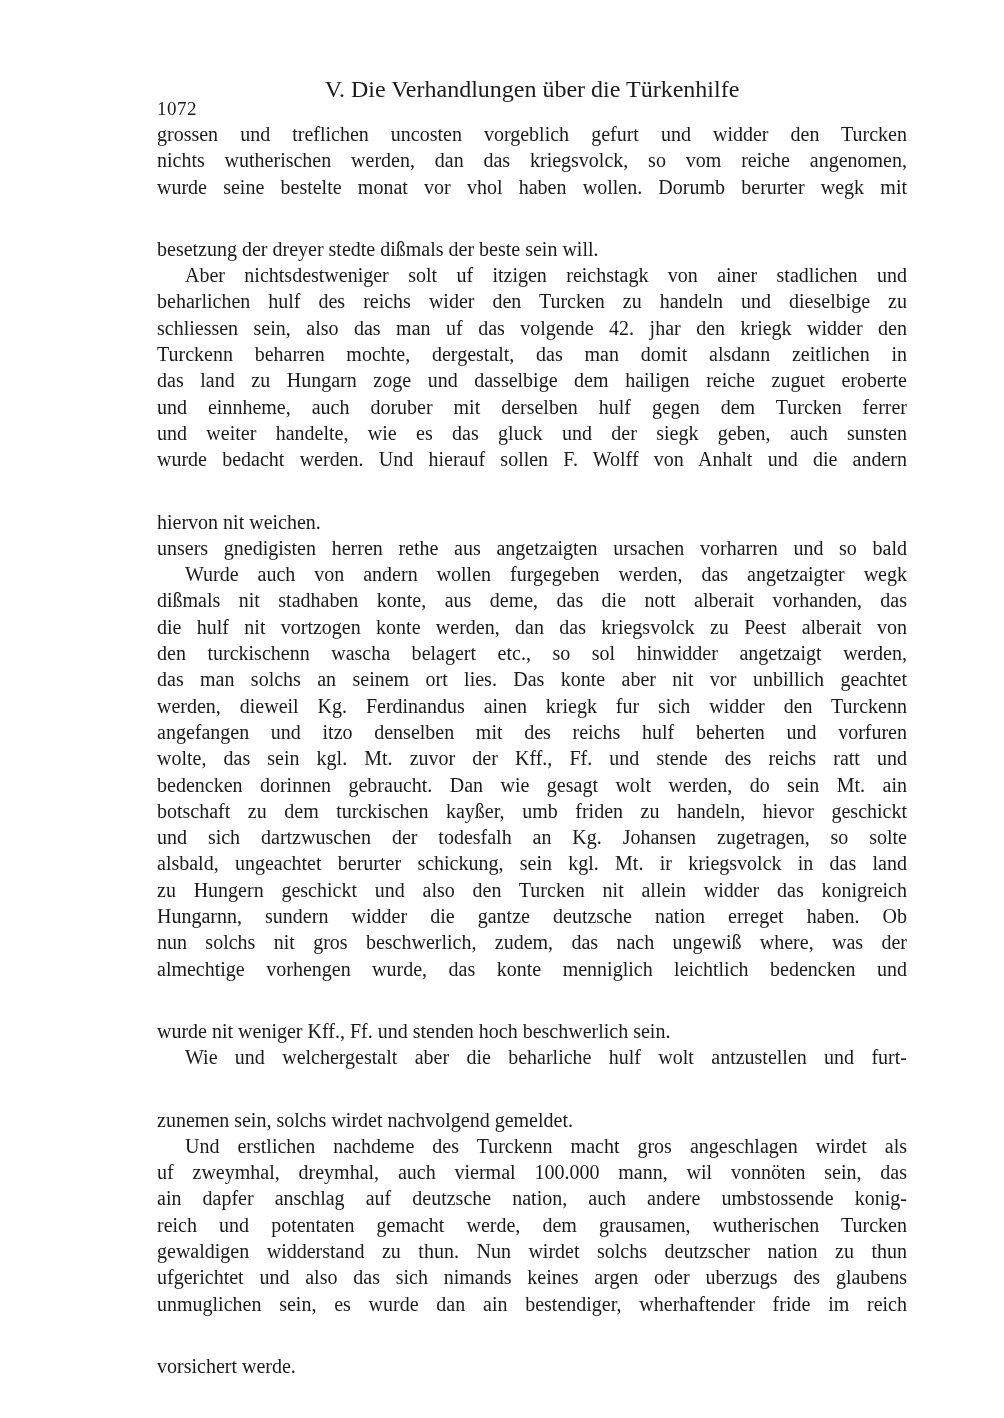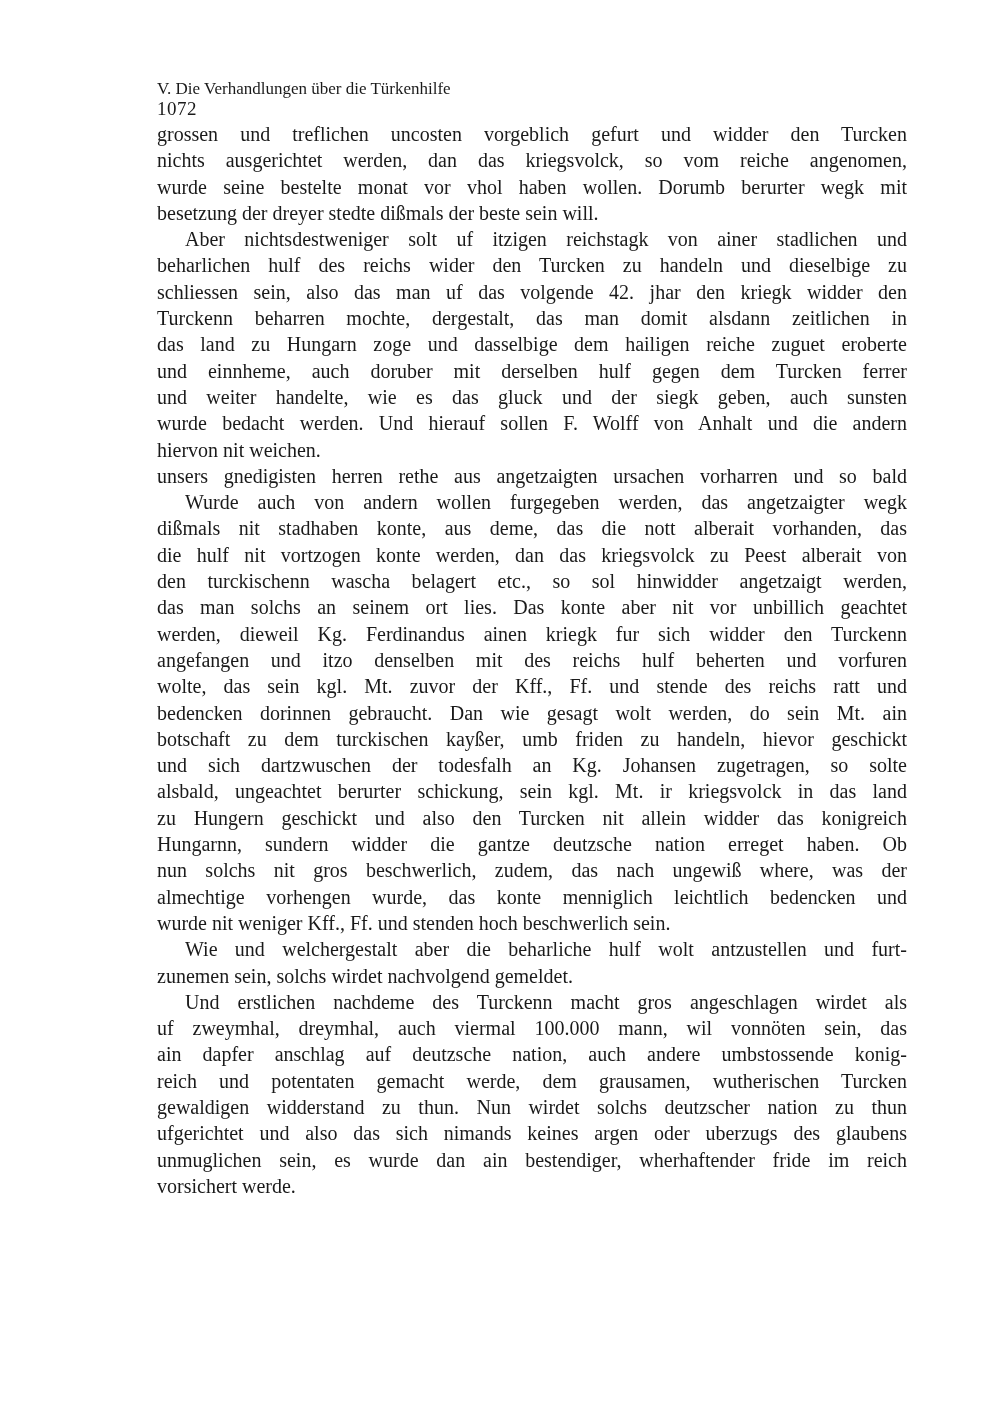--- a/index.html
+++ b/index.html
@@ -27,22 +27,22 @@
     position: absolute;
     left: 0;
     top: 0;
     font-size: 19px;
     line-height: 26px;
     letter-spacing: 0.5px;
     margin-top: 20px;
   }
   .header-title {
     display: block;
-    text-align: left;
-    font-size: 17px;
+    text-align: center;
+    font-size: 24px;
     line-height: 26px;
   }
   .text-block {
     position: absolute;
     top: 121px;
     left: 157px;
     width: 750px;
     font-size: 20px;
     line-height: 26.3px;
   }
@@ -51,37 +51,38 @@
     padding: 0;
   }
   .line {
     text-align: justify;
     text-align-last: justify;
     text-justify: inter-word;
     white-space: normal;
   }
   .line.last {
     text-align-last: left;
+    margin-top: 36px;
   }
   .line.indent {
     text-indent: 28px;
   }
 </style>
 </head>
 <body>
 
 <div class="page">
   <header class="running-head">
     <span class="header-title">V. Die Verhandlungen über die Türkenhilfe</span>
     <span class="page-number">1072</span>
   </header>
   <main class="text-block" id="text-block">
       <div class="paragraph">
         <div class="line">grossen und treflichen uncosten vorgeblich gefurt und widder den Turcken</div>
-        <div class="line">nichts ausgerichtet werden, dan das kriegsvolck, so vom reiche angenomen,</div>
+        <div class="line">nichts wutherischen werden, dan das kriegsvolck, so vom reiche angenomen,</div>
         <div class="line">wurde seine bestelte monat vor vhol haben wollen. Dorumb berurter wegk mit</div>
         <div class="line last">besetzung der dreyer stedte dißmals der beste sein will.</div>
       </div>
       <div class="paragraph">
         <div class="line indent">Aber nichtsdestweniger solt uf itzigen reichstagk von ainer stadlichen und</div>
         <div class="line">beharlichen hulf des reichs wider den Turcken zu handeln und dieselbige zu</div>
         <div class="line">schliessen sein, also das man uf das volgende 42. jhar den kriegk widder den</div>
         <div class="line">Turckenn beharren mochte, dergestalt, das man domit alsdann zeitlichen in</div>
         <div class="line">das land zu Hungarn zoge und dasselbige dem hailigen reiche zuguet eroberte</div>
         <div class="line">und einnheme, auch doruber mit derselben hulf gegen dem Turcken ferrer</div>

